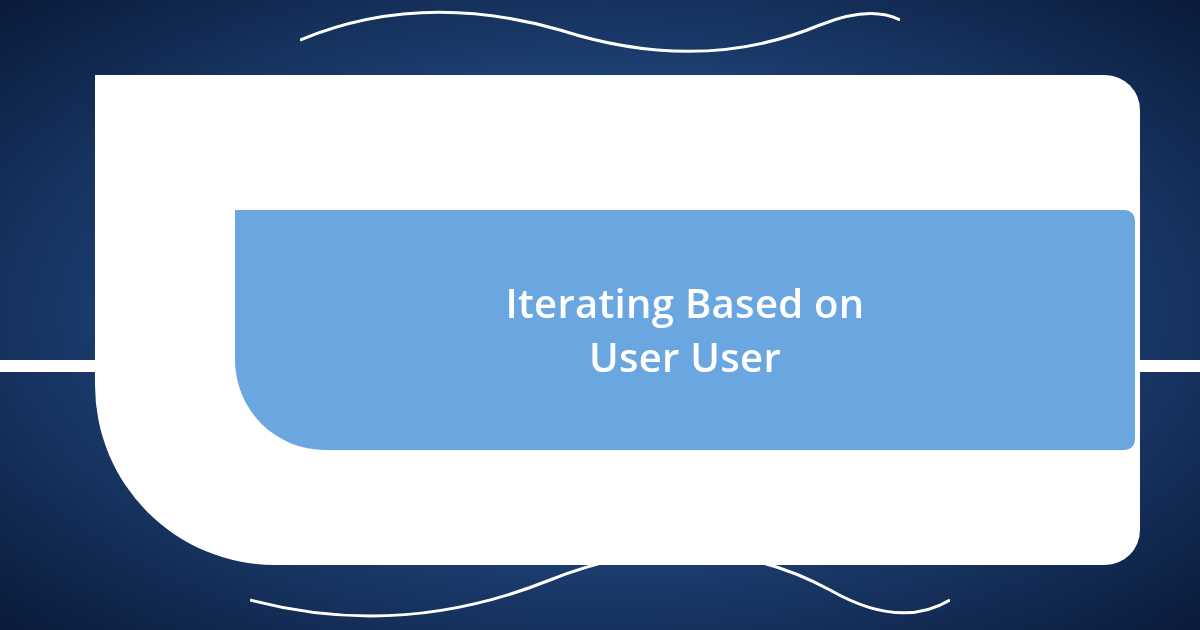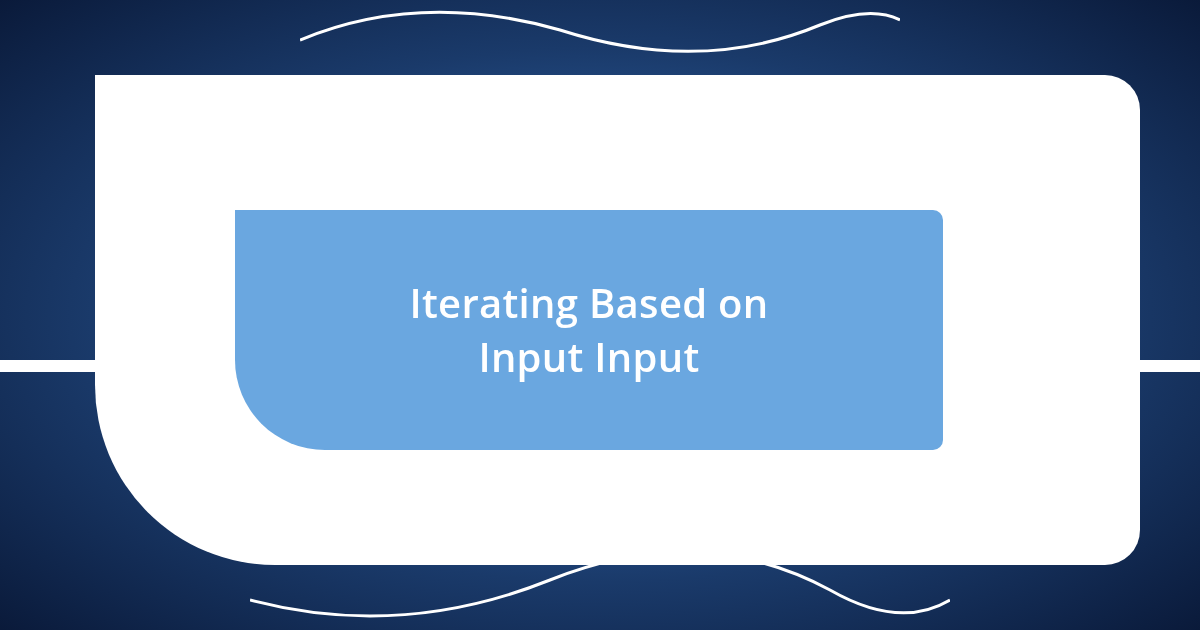--- a/index.html
+++ b/index.html
@@ -70,21 +70,21 @@
       background: white;
       border-radius: 0 35px 35px 0;
       border-top-left-radius: 0;
       border-bottom-left-radius: 180px;
     }
     
     .inner-shape {
       position: absolute;
       top: 210px;
       left: 235px;
-      width: 708px;
+      width: 900px;
       height: 240px;
       background: #6aa7e0;
       border-radius: 0 10px 10px 0;
       border-top-left-radius: 0;
       border-bottom-left-radius: 90px;
       display: flex;
       align-items: center;
       justify-content: center;
     }
     
@@ -107,19 +107,19 @@
 
 <svg class="curve-top" viewBox="0 0 600 150">
   <path d="M 0,60 Q 120,10 260,50 Q 400,95 520,45 Q 570,25 600,40" stroke="white" stroke-width="3" fill="none"></path>
 </svg>
 
 <div class="outer-shape"></div>
 
 <div class="inner-shape">
   <div class="title-text">
     <span>Iterating Based on</span><br>
-    <span>Input Input</span>
+    <span>User User</span>
   </div>
 </div>
 
 <svg class="curve-bottom" viewBox="0 0 700 150">
   <path d="M 0,100 Q 150,140 300,80 Q 450,20 580,90 Q 650,130 700,100" stroke="white" stroke-width="3" fill="none"></path>
 </svg>
 
 </body></html>

